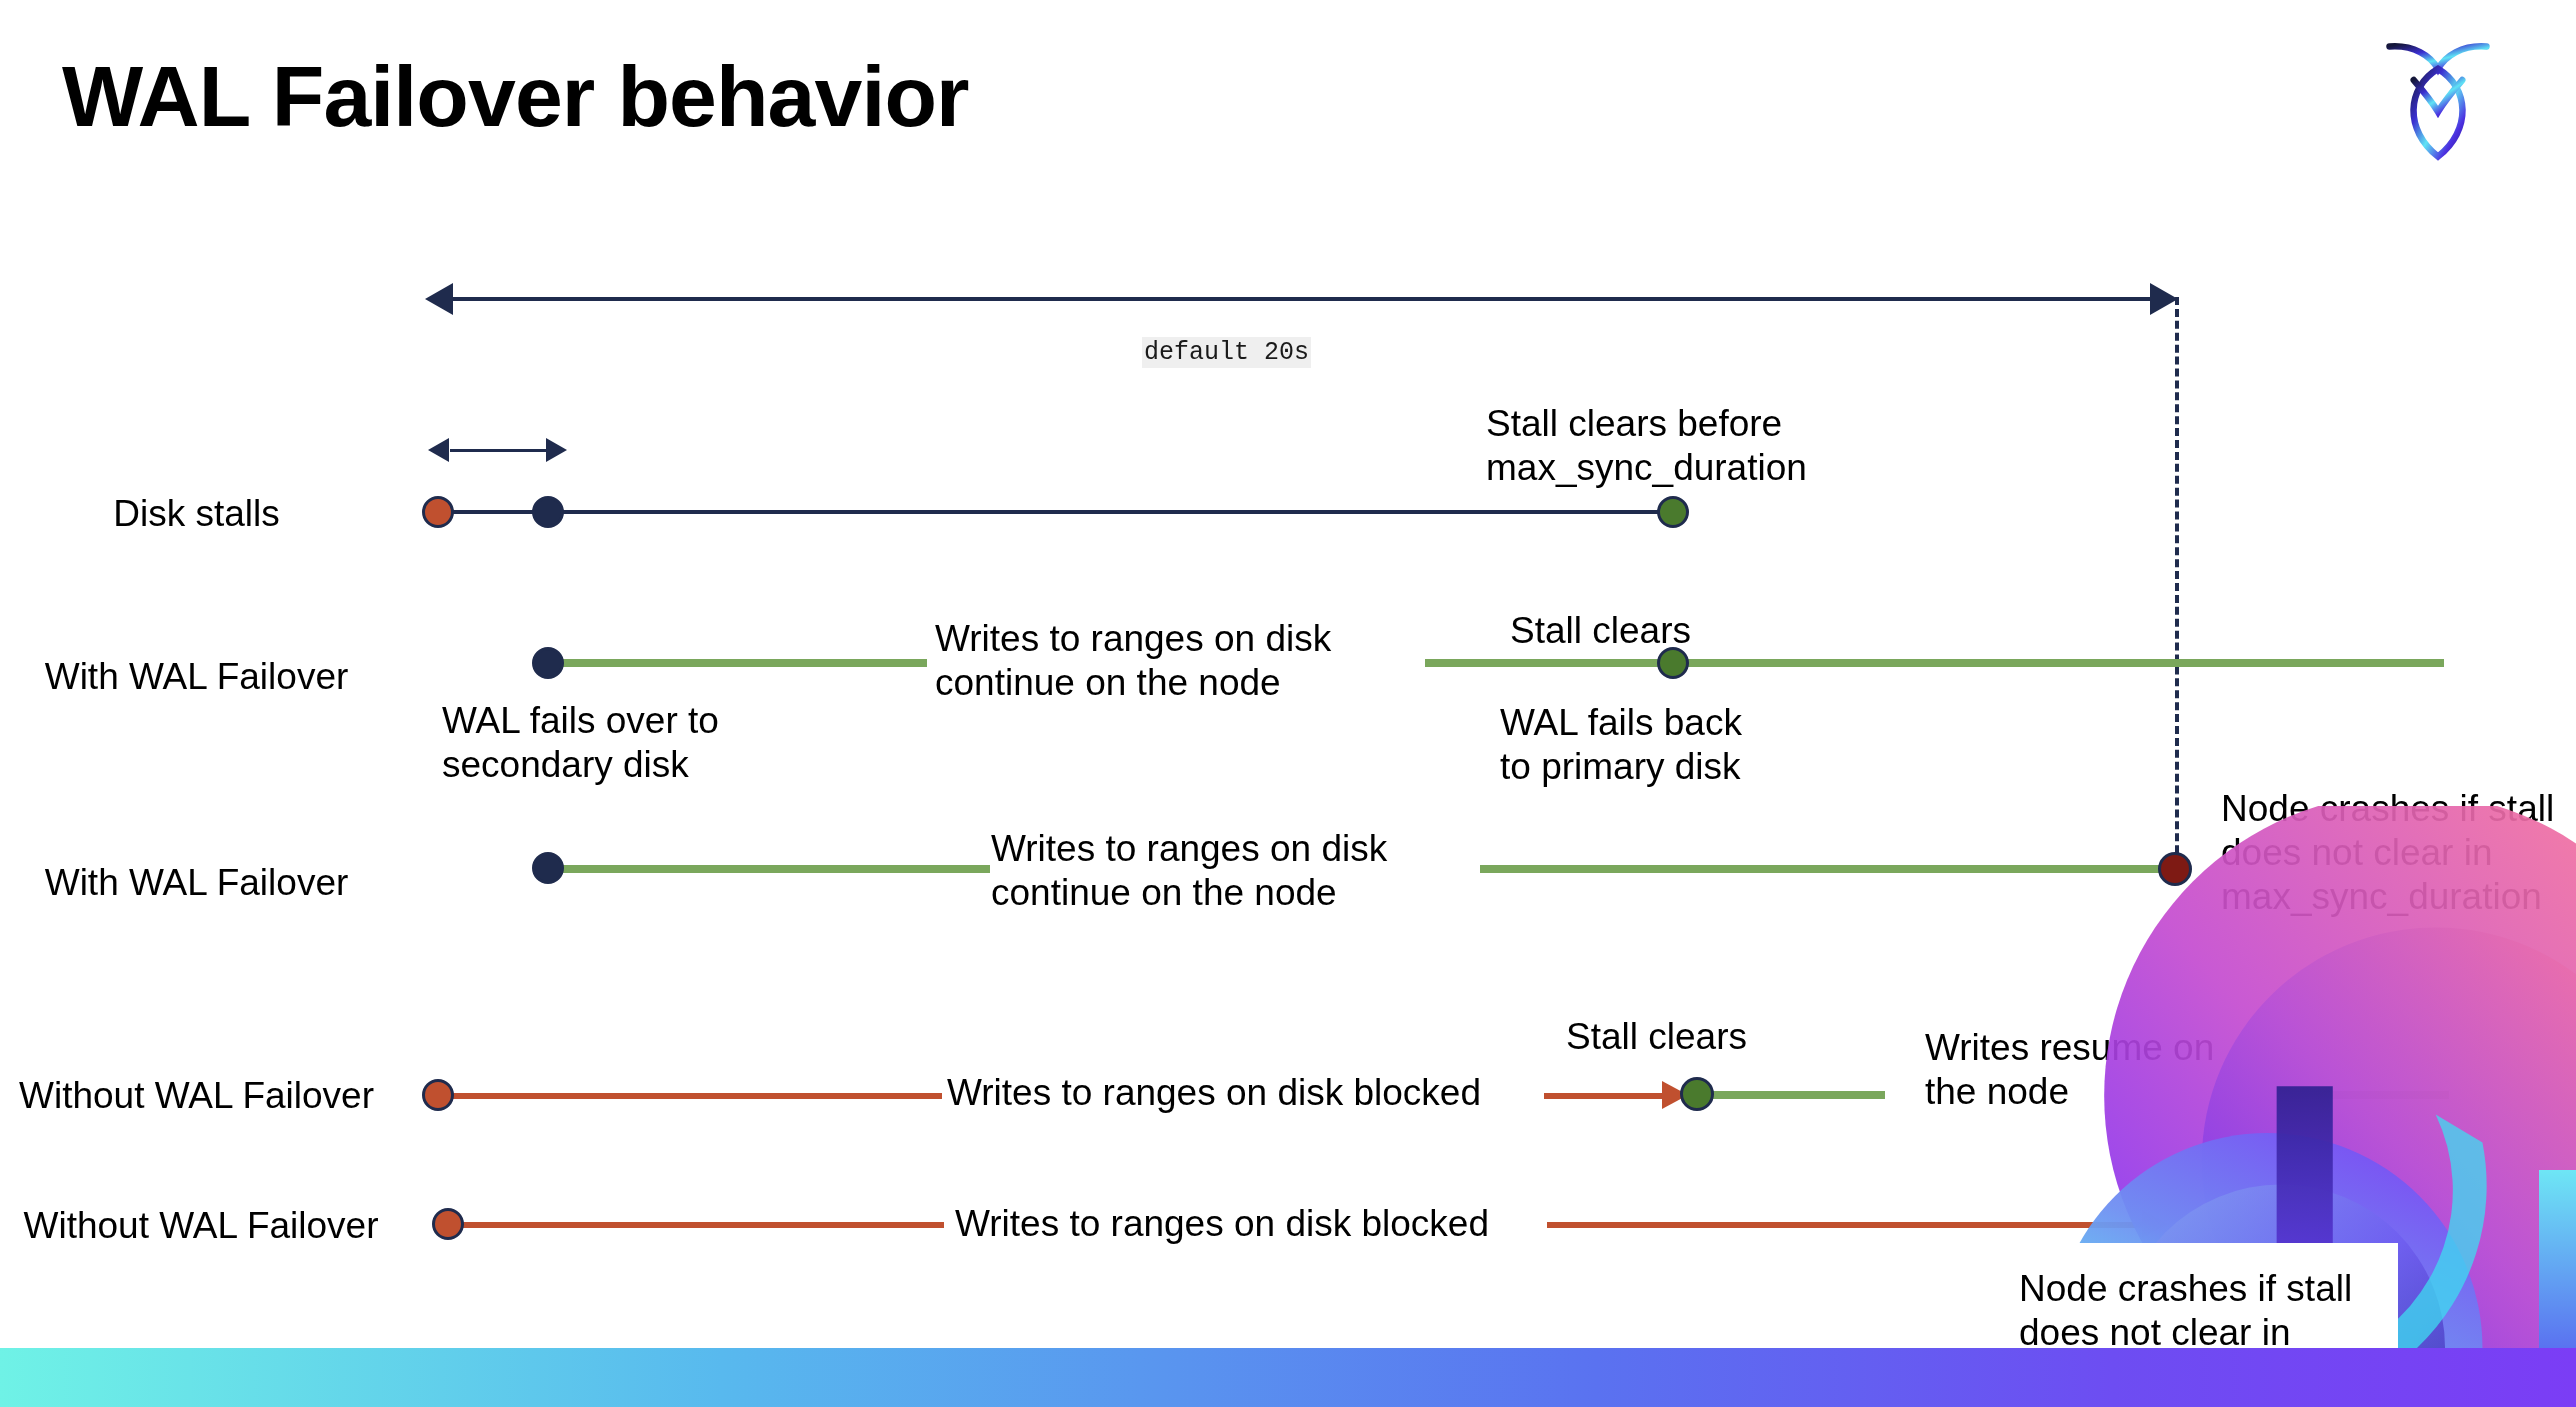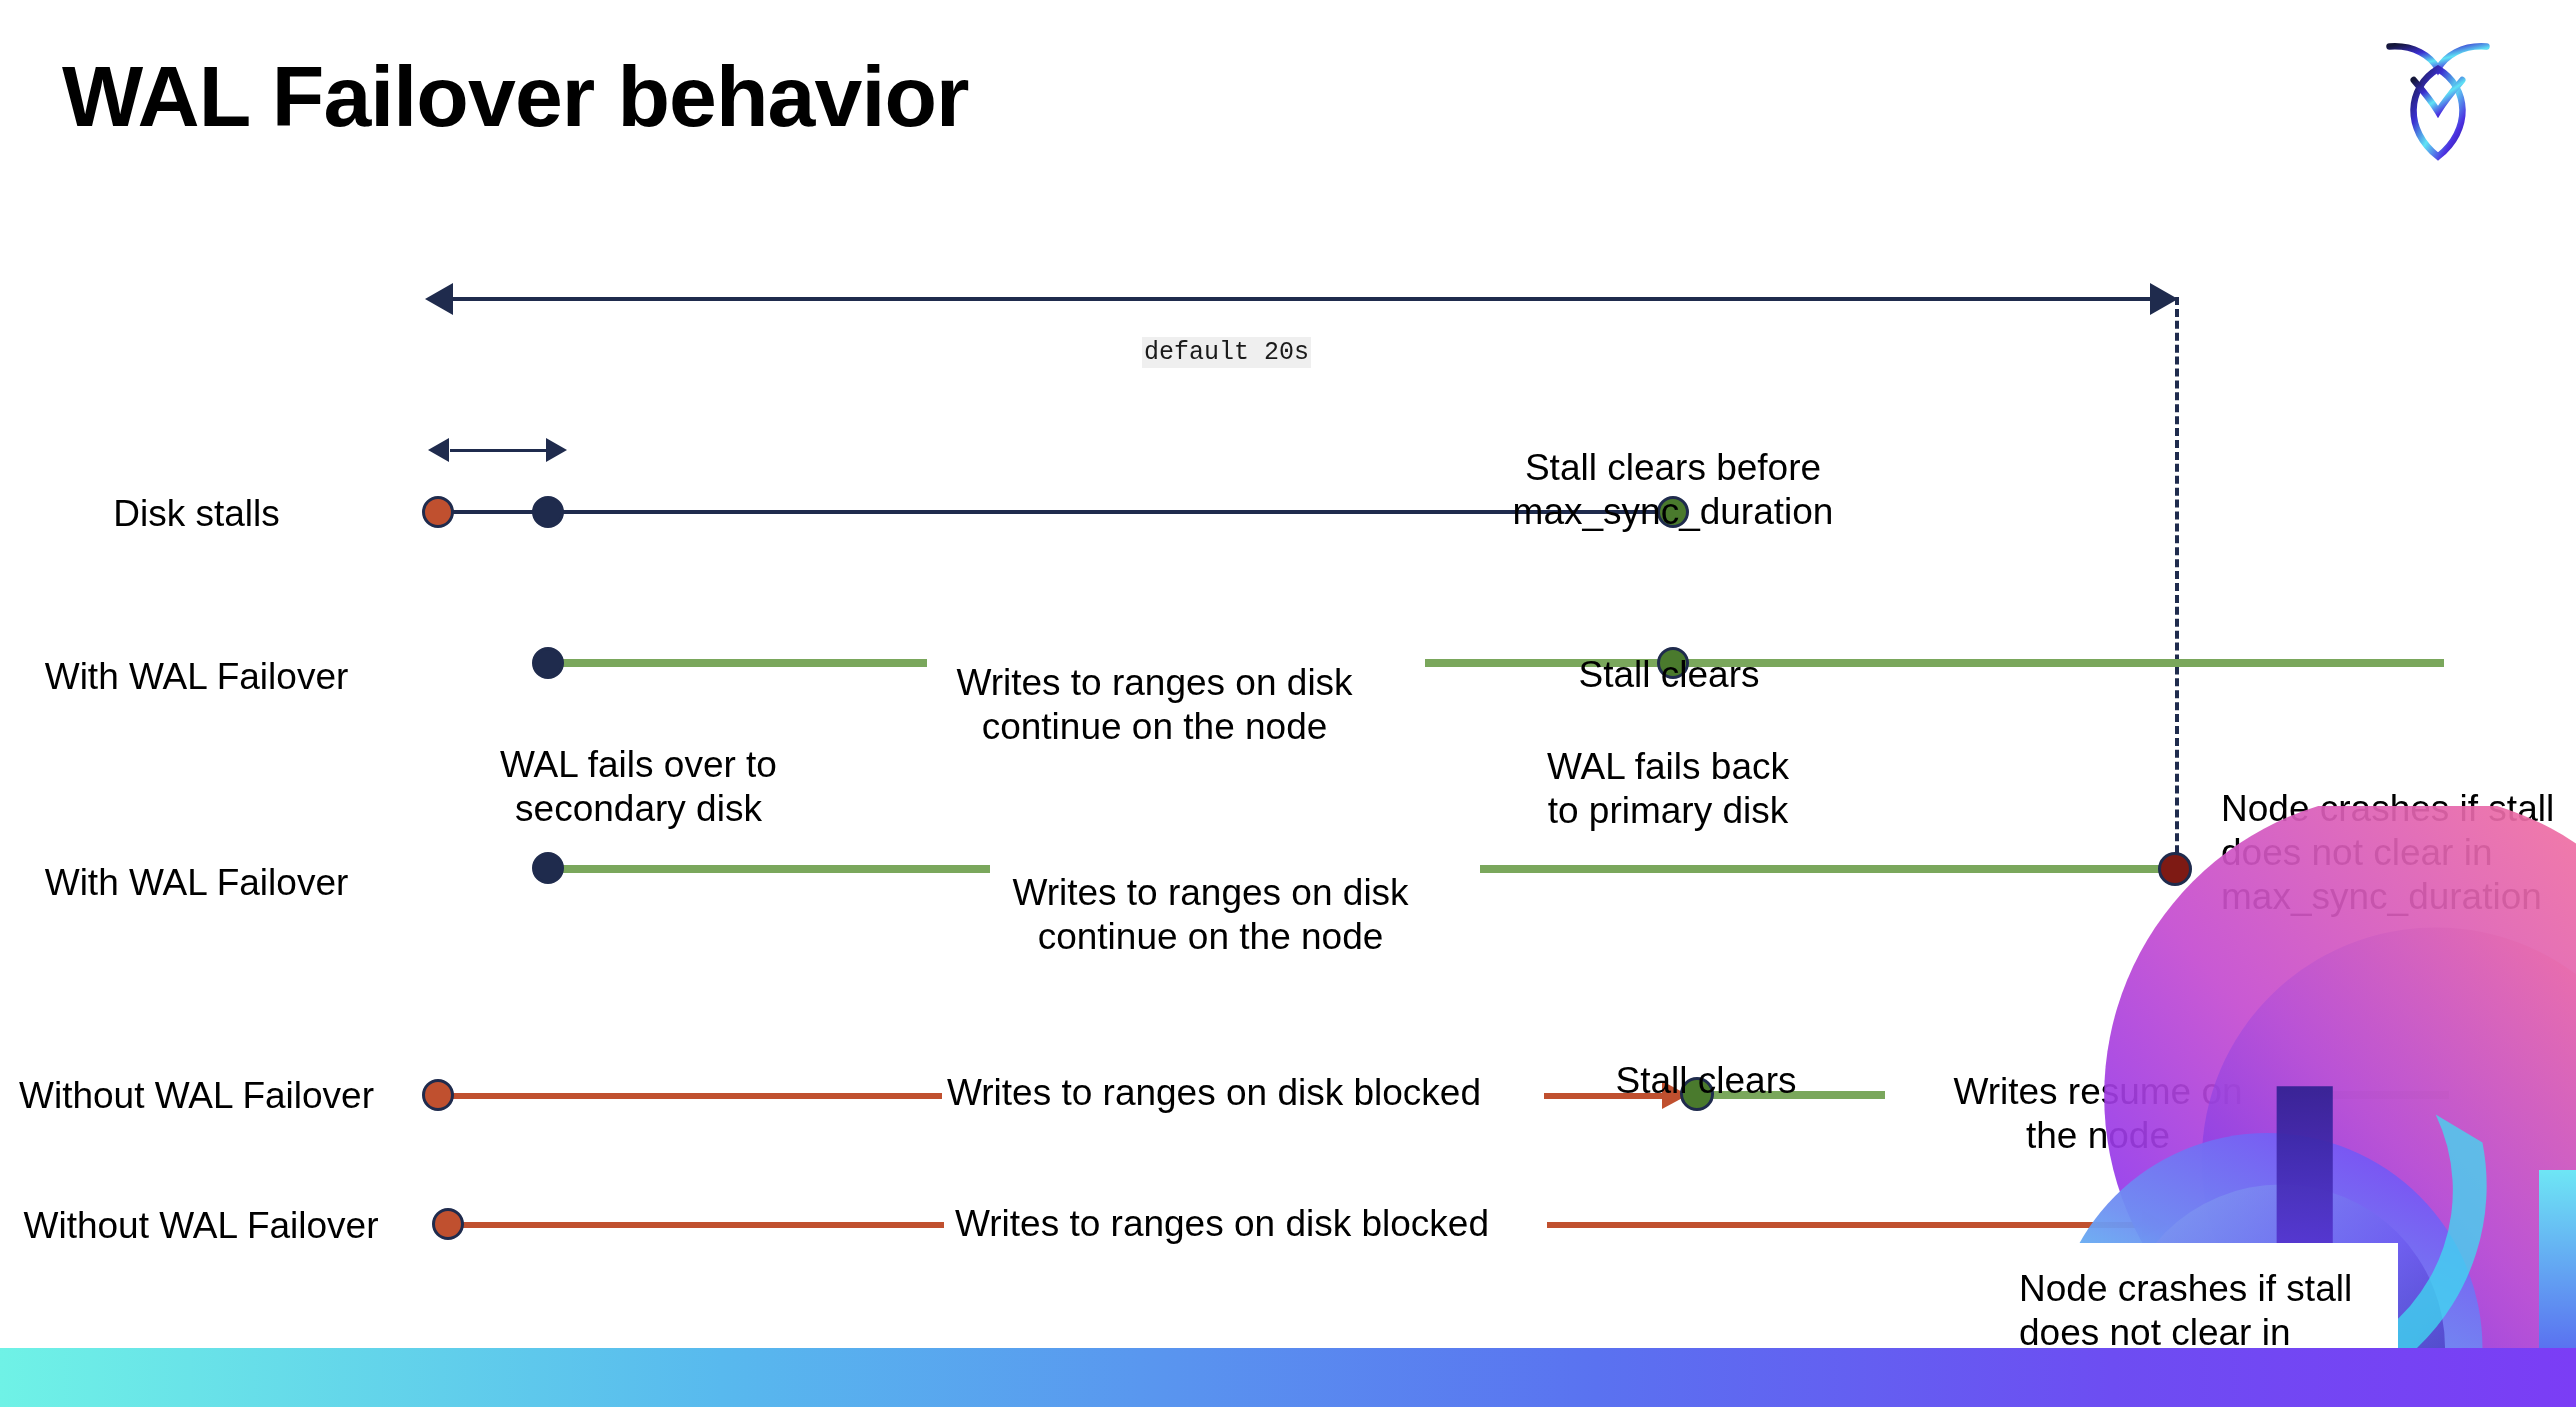--- a/index.html
+++ b/index.html
@@ -64,21 +64,21 @@
   }
 
   
   .callout {
     position: absolute;
     font-size: 37px;
     line-height: 44px;
     color: #000000;
     white-space: pre-line;
   }
-  .callout.center { text-align: center; margin-top: 44px; }
+  .callout.center { text-align: left; }
   .callout.left   { text-align: left; }
 
   
   .seg {
     position: absolute;
     height: 0;
     border-top-style: solid;
   }
   .seg.navy   { border-top-color: #1f2b4d; border-top-width: 4.7px; }
   .seg.green  { border-top-color: #7aa75c; border-top-width: 8.4px; }

